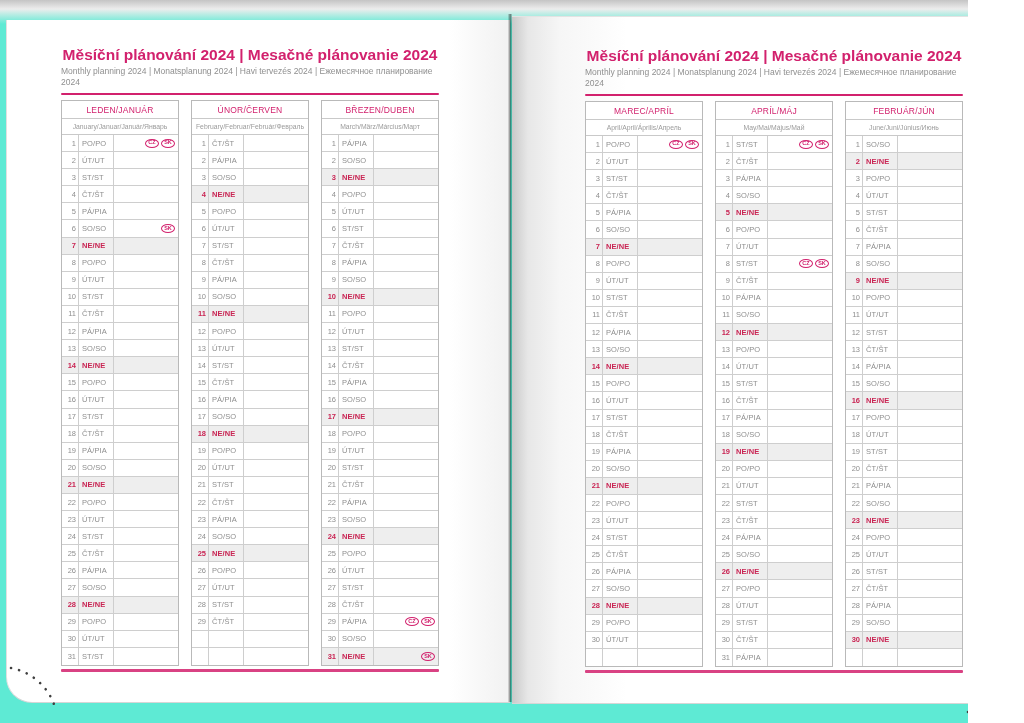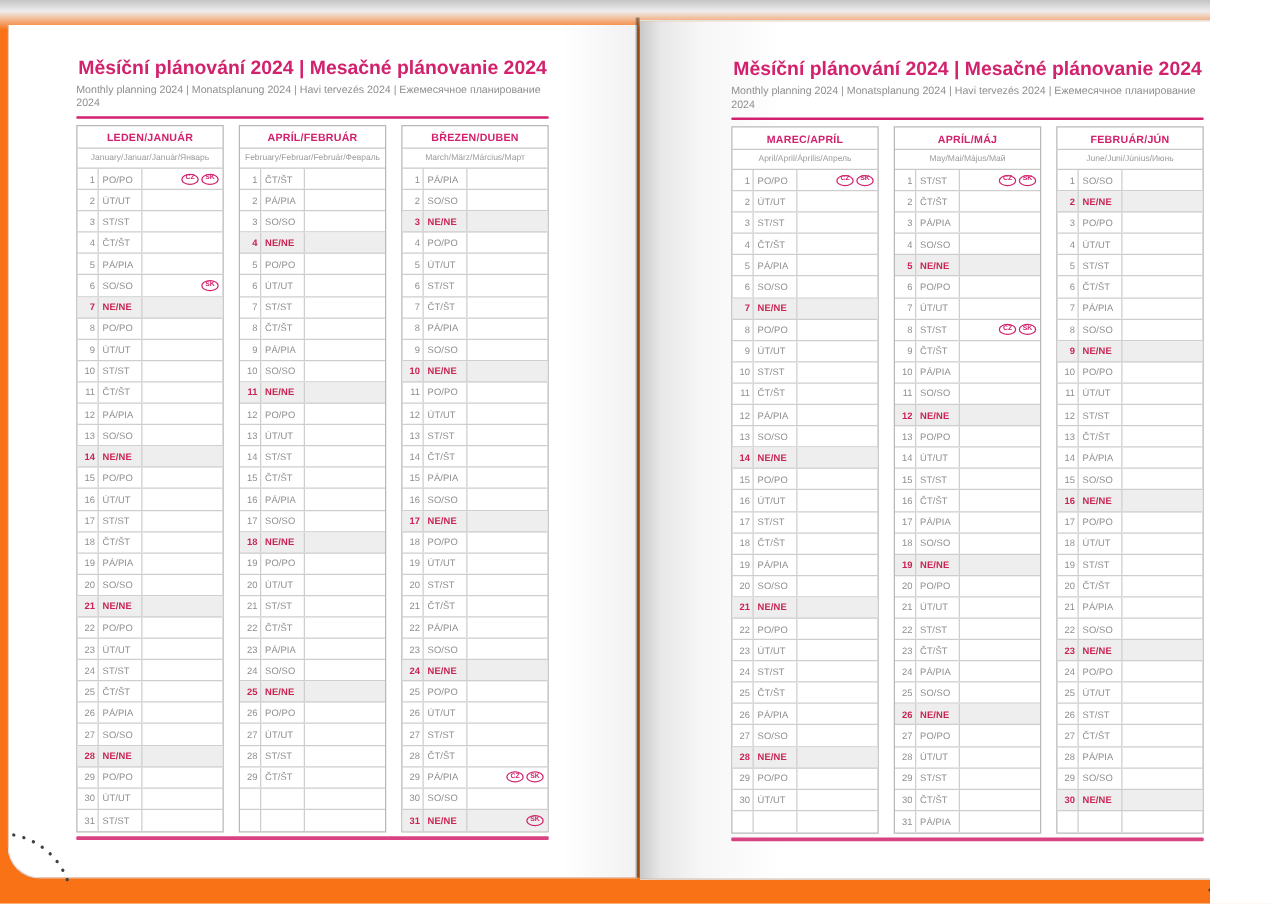--- a/index.html
+++ b/index.html
@@ -1,16 +1,16 @@
 <!DOCTYPE html>
 <html><head>
 <meta charset="utf-8">
 <style>
   html,body{margin:0;padding:0;background:#fff;}
-  .stage{position:relative;width:968px;height:723px;background:#f97316;overflow:hidden;
+  .stage{position:relative;width:968px;height:723px;background:#5eead4;overflow:hidden;
          font-family:"Liberation Sans", sans-serif;}
   
   .top-edge{position:absolute;left:0;top:0;width:1024px;height:26px;
             background:linear-gradient(#c4c4c4 0px,#ededed 9px,rgba(255,255,255,0) 24px);}
   
   .page{position:absolute;background:#fff;}
   .page.left{left:6px;top:20px;width:503px;height:682px;
              border-left:1px solid #e0e0e0;border-bottom:1px solid #d6d6d6;
              border-bottom-left-radius:26px;
              background:linear-gradient(to right,#ffffff 88%,#f2f2f2 99%);}
@@ -25,21 +25,21 @@
   .content{position:absolute;top:26px;}
   .page.left .content{left:54px;width:378px;}
   .page.right .content{left:73px;width:378px;top:30px;}
   .p-title{font-size:15.5px;font-weight:bold;color:#d2216d;text-align:center;line-height:18px;letter-spacing:0;}
   .p-sub{font-size:8.5px;color:#8f8f8f;text-align:left;line-height:11px;margin-top:2px;}
   .rule-top{height:2px;background:#d2216d;margin-top:5px;border-radius:1px;}
   .rule-bottom{height:3px;background:#d2216d;margin-top:3px;border-radius:1px;opacity:.85;}
   .months{display:flex;justify-content:space-between;margin-top:5px;}
   .month{width:118px;border:1px solid #b9b9b9;background:#fff;box-sizing:border-box;}
   .m-name{height:17px;display:flex;align-items:center;justify-content:center;
-          font-size:8.5px;font-weight:bold;color:#d2216d;letter-spacing:.2px;
+          font-size:8.5px;font-weight:normal;color:#d2216d;letter-spacing:.2px;
           border-bottom:1px solid #c9c9c9;}
   .m-langs{height:15px;display:flex;align-items:center;justify-content:center;
            font-size:6.8px;color:#9b9b9b;border-bottom:1px solid #c9c9c9;white-space:nowrap;}
   .mrow{display:flex;height:17.1px;box-sizing:border-box;border-bottom:1px solid #cecece;}
   .mrow:last-child{border-bottom:none;}
   .c{box-sizing:border-box;display:flex;align-items:center;font-size:7.5px;color:#8e8e8e;}
   .c.num{width:17px;justify-content:flex-end;padding-right:2px;border-right:1px solid #cecece;}
   .c.day{width:35px;padding-left:3px;border-right:1px solid #cecece;letter-spacing:.1px;}
   .c.notes{flex:1;justify-content:flex-end;gap:2px;padding-right:3px;}
   .mrow.sun{background:#eeeeee;}
@@ -218,21 +218,21 @@
               <div class="c day">ÚT/UT</div>
               <div class="c notes"></div>
             </div>
             <div class="mrow">
               <div class="c num">31</div>
               <div class="c day">ST/ST</div>
               <div class="c notes"></div>
             </div>
           </div>
           <div class="month">
-            <div class="m-name">APRÍL/FEBRUÁR</div>
+            <div class="m-name">ÚNOR/ČERVEN</div>
             <div class="m-langs">February/Februar/Február/Февраль</div>
             <div class="mrow">
               <div class="c num">1</div>
               <div class="c day">ČT/ŠT</div>
               <div class="c notes"></div>
             </div>
             <div class="mrow">
               <div class="c num">2</div>
               <div class="c day">PÁ/PIA</div>
               <div class="c notes"></div>

